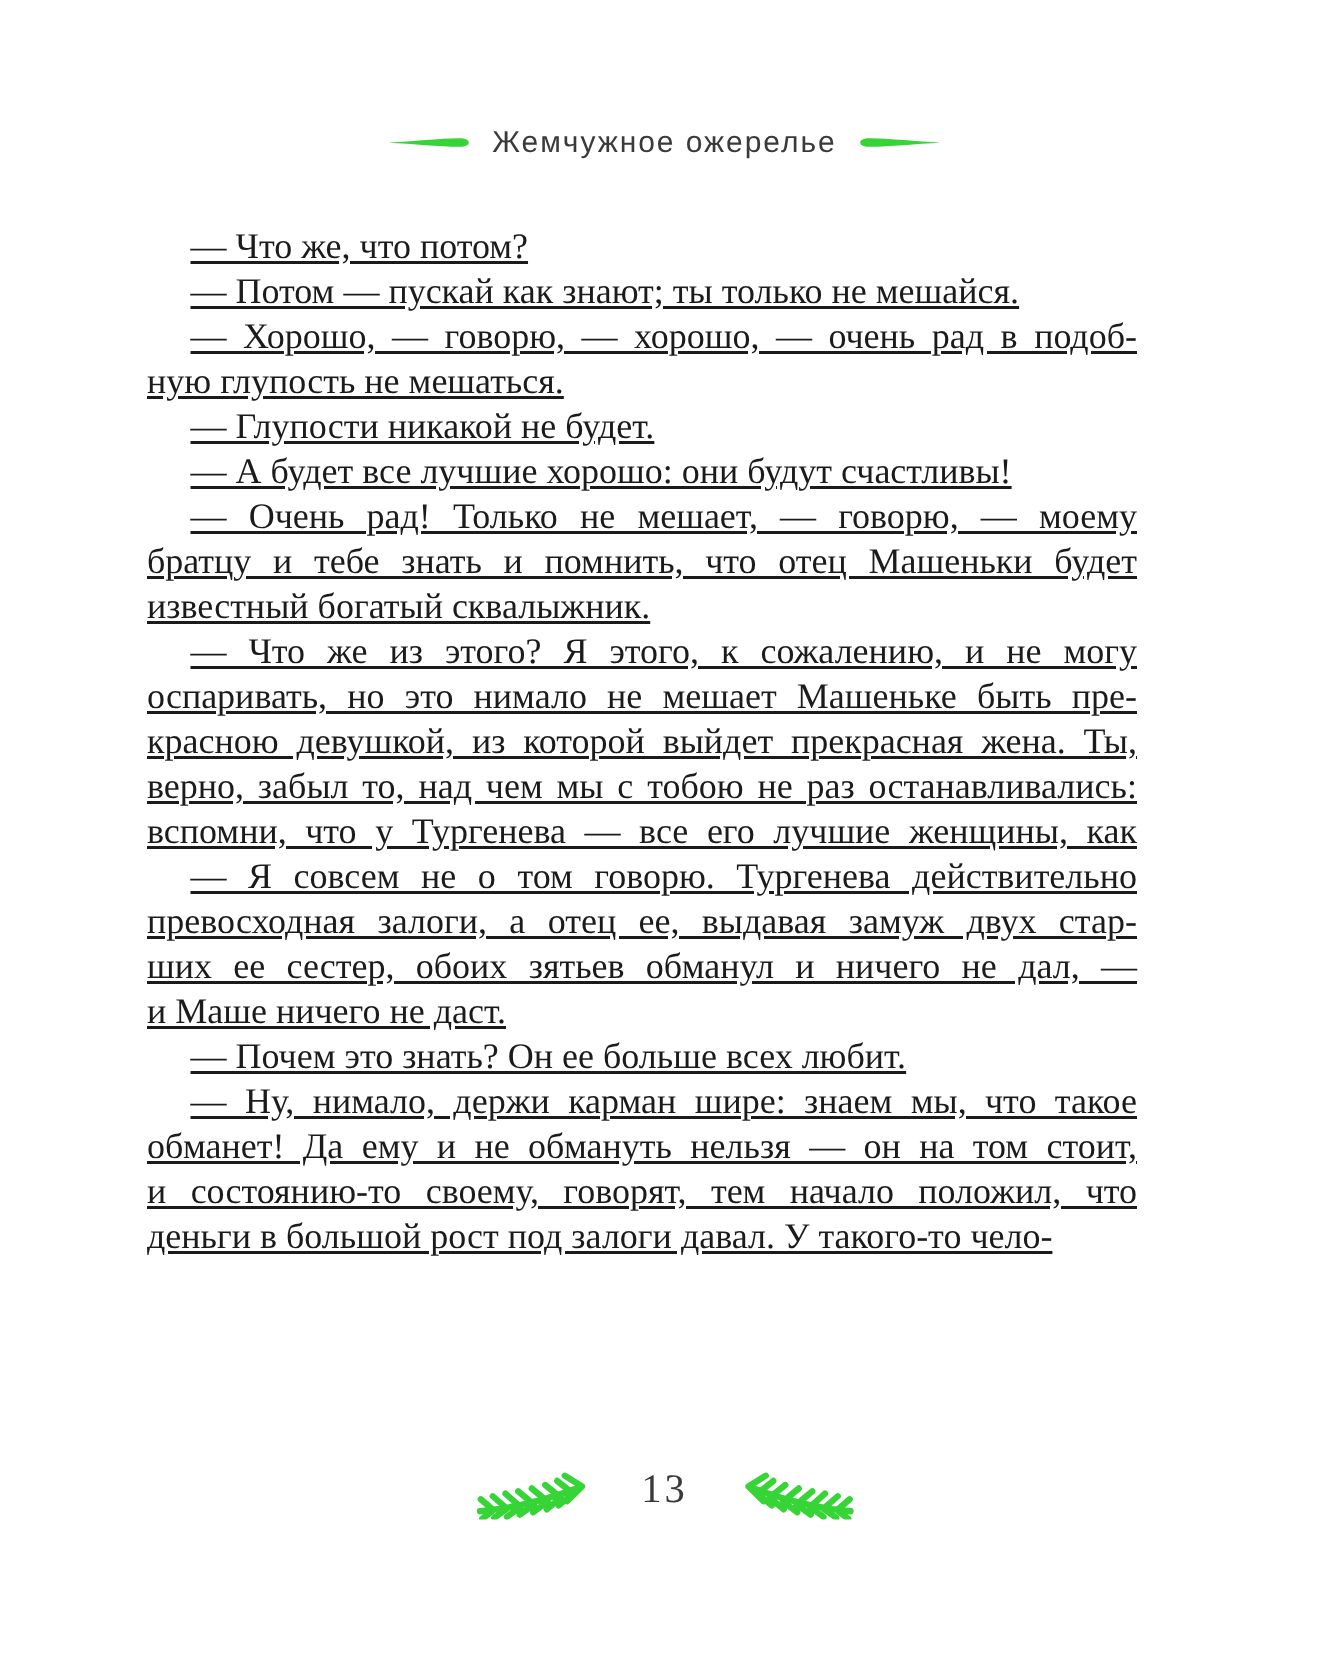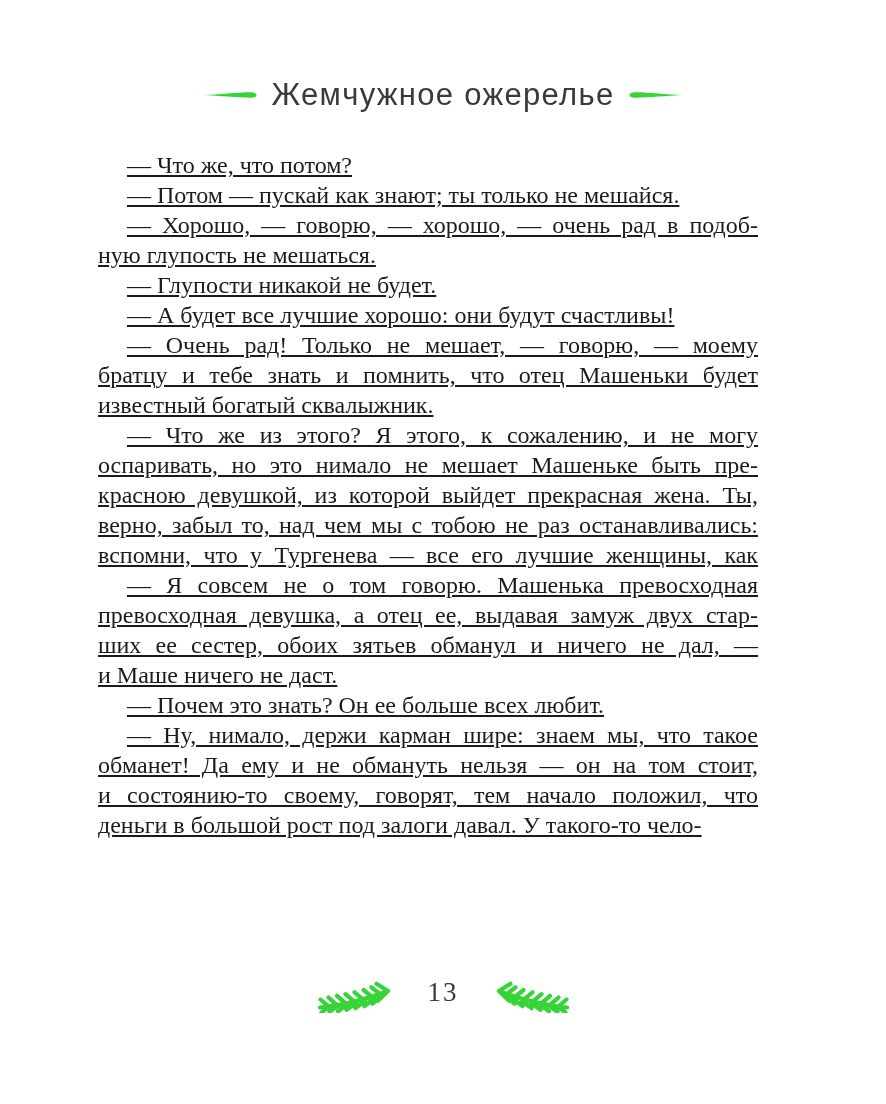--- a/index.html
+++ b/index.html
@@ -17,21 +17,21 @@
     left: 0;
     width: 100%;
     height: 30px;
     display: flex;
     justify-content: center;
     align-items: center;
     gap: 15px;
   }
   .chapter-title {
     font-family: "Liberation Sans", sans-serif;
-    font-size: 31px;
+    font-size: 20px;
     font-weight: 400;
     letter-spacing: 1.3px;
     color: var(--heading, #3a3a3a);
     line-height: 30px;
     white-space: nowrap;
     text-align: right;
   }
   .green-shape { color: var(--accent, #36d436); display: block; }
   .mirror { transform: scaleX(-1); }
   .body-text {
@@ -99,22 +99,22 @@
       <div class="line indent final">— Глупости никакой не будет.</div>
       <div class="line indent final">— А будет все лучшие хорошо: они будут счастливы!</div>
       <div class="line indent">— Очень рад! Только не мешает, — говорю, — моему</div>
       <div class="line">братцу и тебе знать и помнить, что отец Машеньки будет</div>
       <div class="line final">известный богатый сквалыжник.</div>
       <div class="line indent">— Что же из этого? Я этого, к сожалению, и не могу</div>
       <div class="line">оспаривать, но это нимало не мешает Машеньке быть пре-</div>
       <div class="line">красною девушкой, из которой выйдет прекрасная жена. Ты,</div>
       <div class="line">верно, забыл то, над чем мы с тобою не раз останавливались:</div>
       <div class="line">вспомни, что у Тургенева — все его лучшие женщины, как</div>
-      <div class="line indent">— Я совсем не о том говорю. Машенька превосходная</div>
-      <div class="line">превосходная девушка, а отец ее, выдавая замуж двух стар-</div>
+      <div class="line indent">— Я совсем не о том говорю. Тургенева действительно</div>
+      <div class="line">превосходная залоги, а отец ее, выдавая замуж двух стар-</div>
       <div class="line">ших ее сестер, обоих зятьев обманул и ничего не дал, —</div>
       <div class="line final">и Маше ничего не даст.</div>
       <div class="line indent final">— Почем это знать? Он ее больше всех любит.</div>
       <div class="line indent">— Ну, нимало, держи карман шире: знаем мы, что такое</div>
       <div class="line">обманет! Да ему и не обмануть нельзя — он на том стоит,</div>
       <div class="line">и состоянию-то своему, говорят, тем начало положил, что</div>
       <div class="line final">деньги в большой рост под залоги давал. У такого-то чело-</div>
     </main>
 
   <footer class="page-footer">

